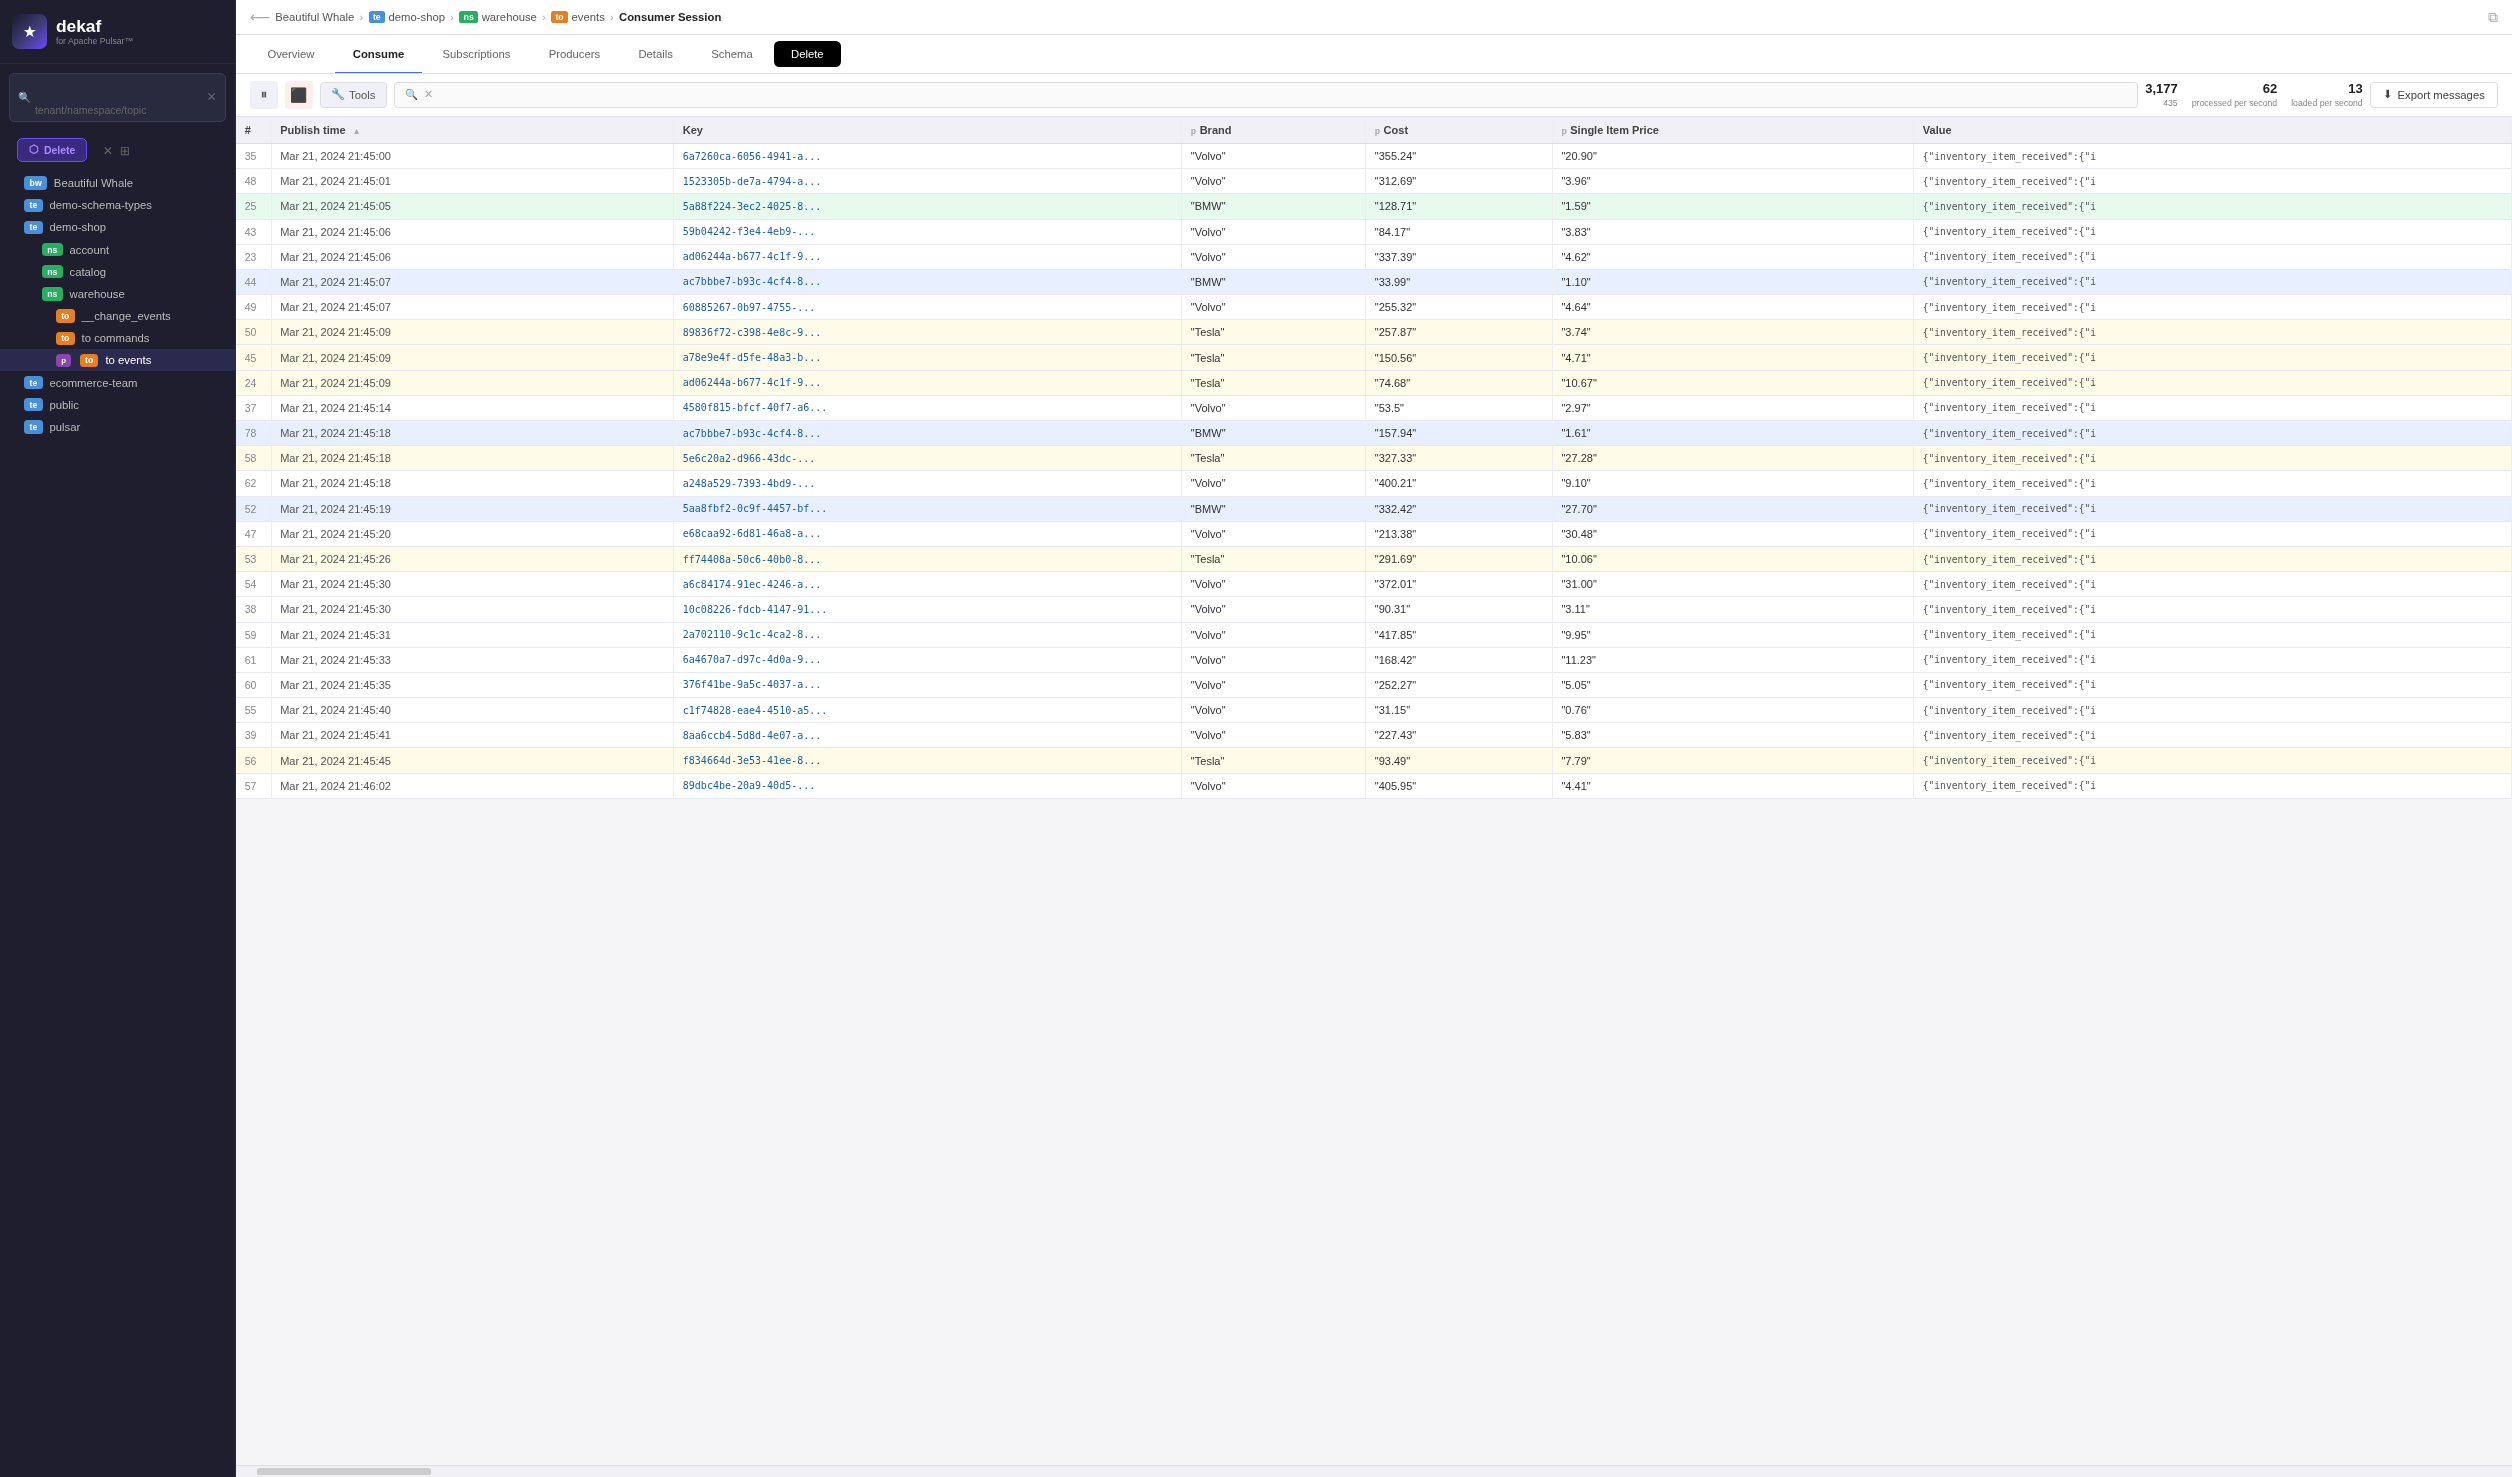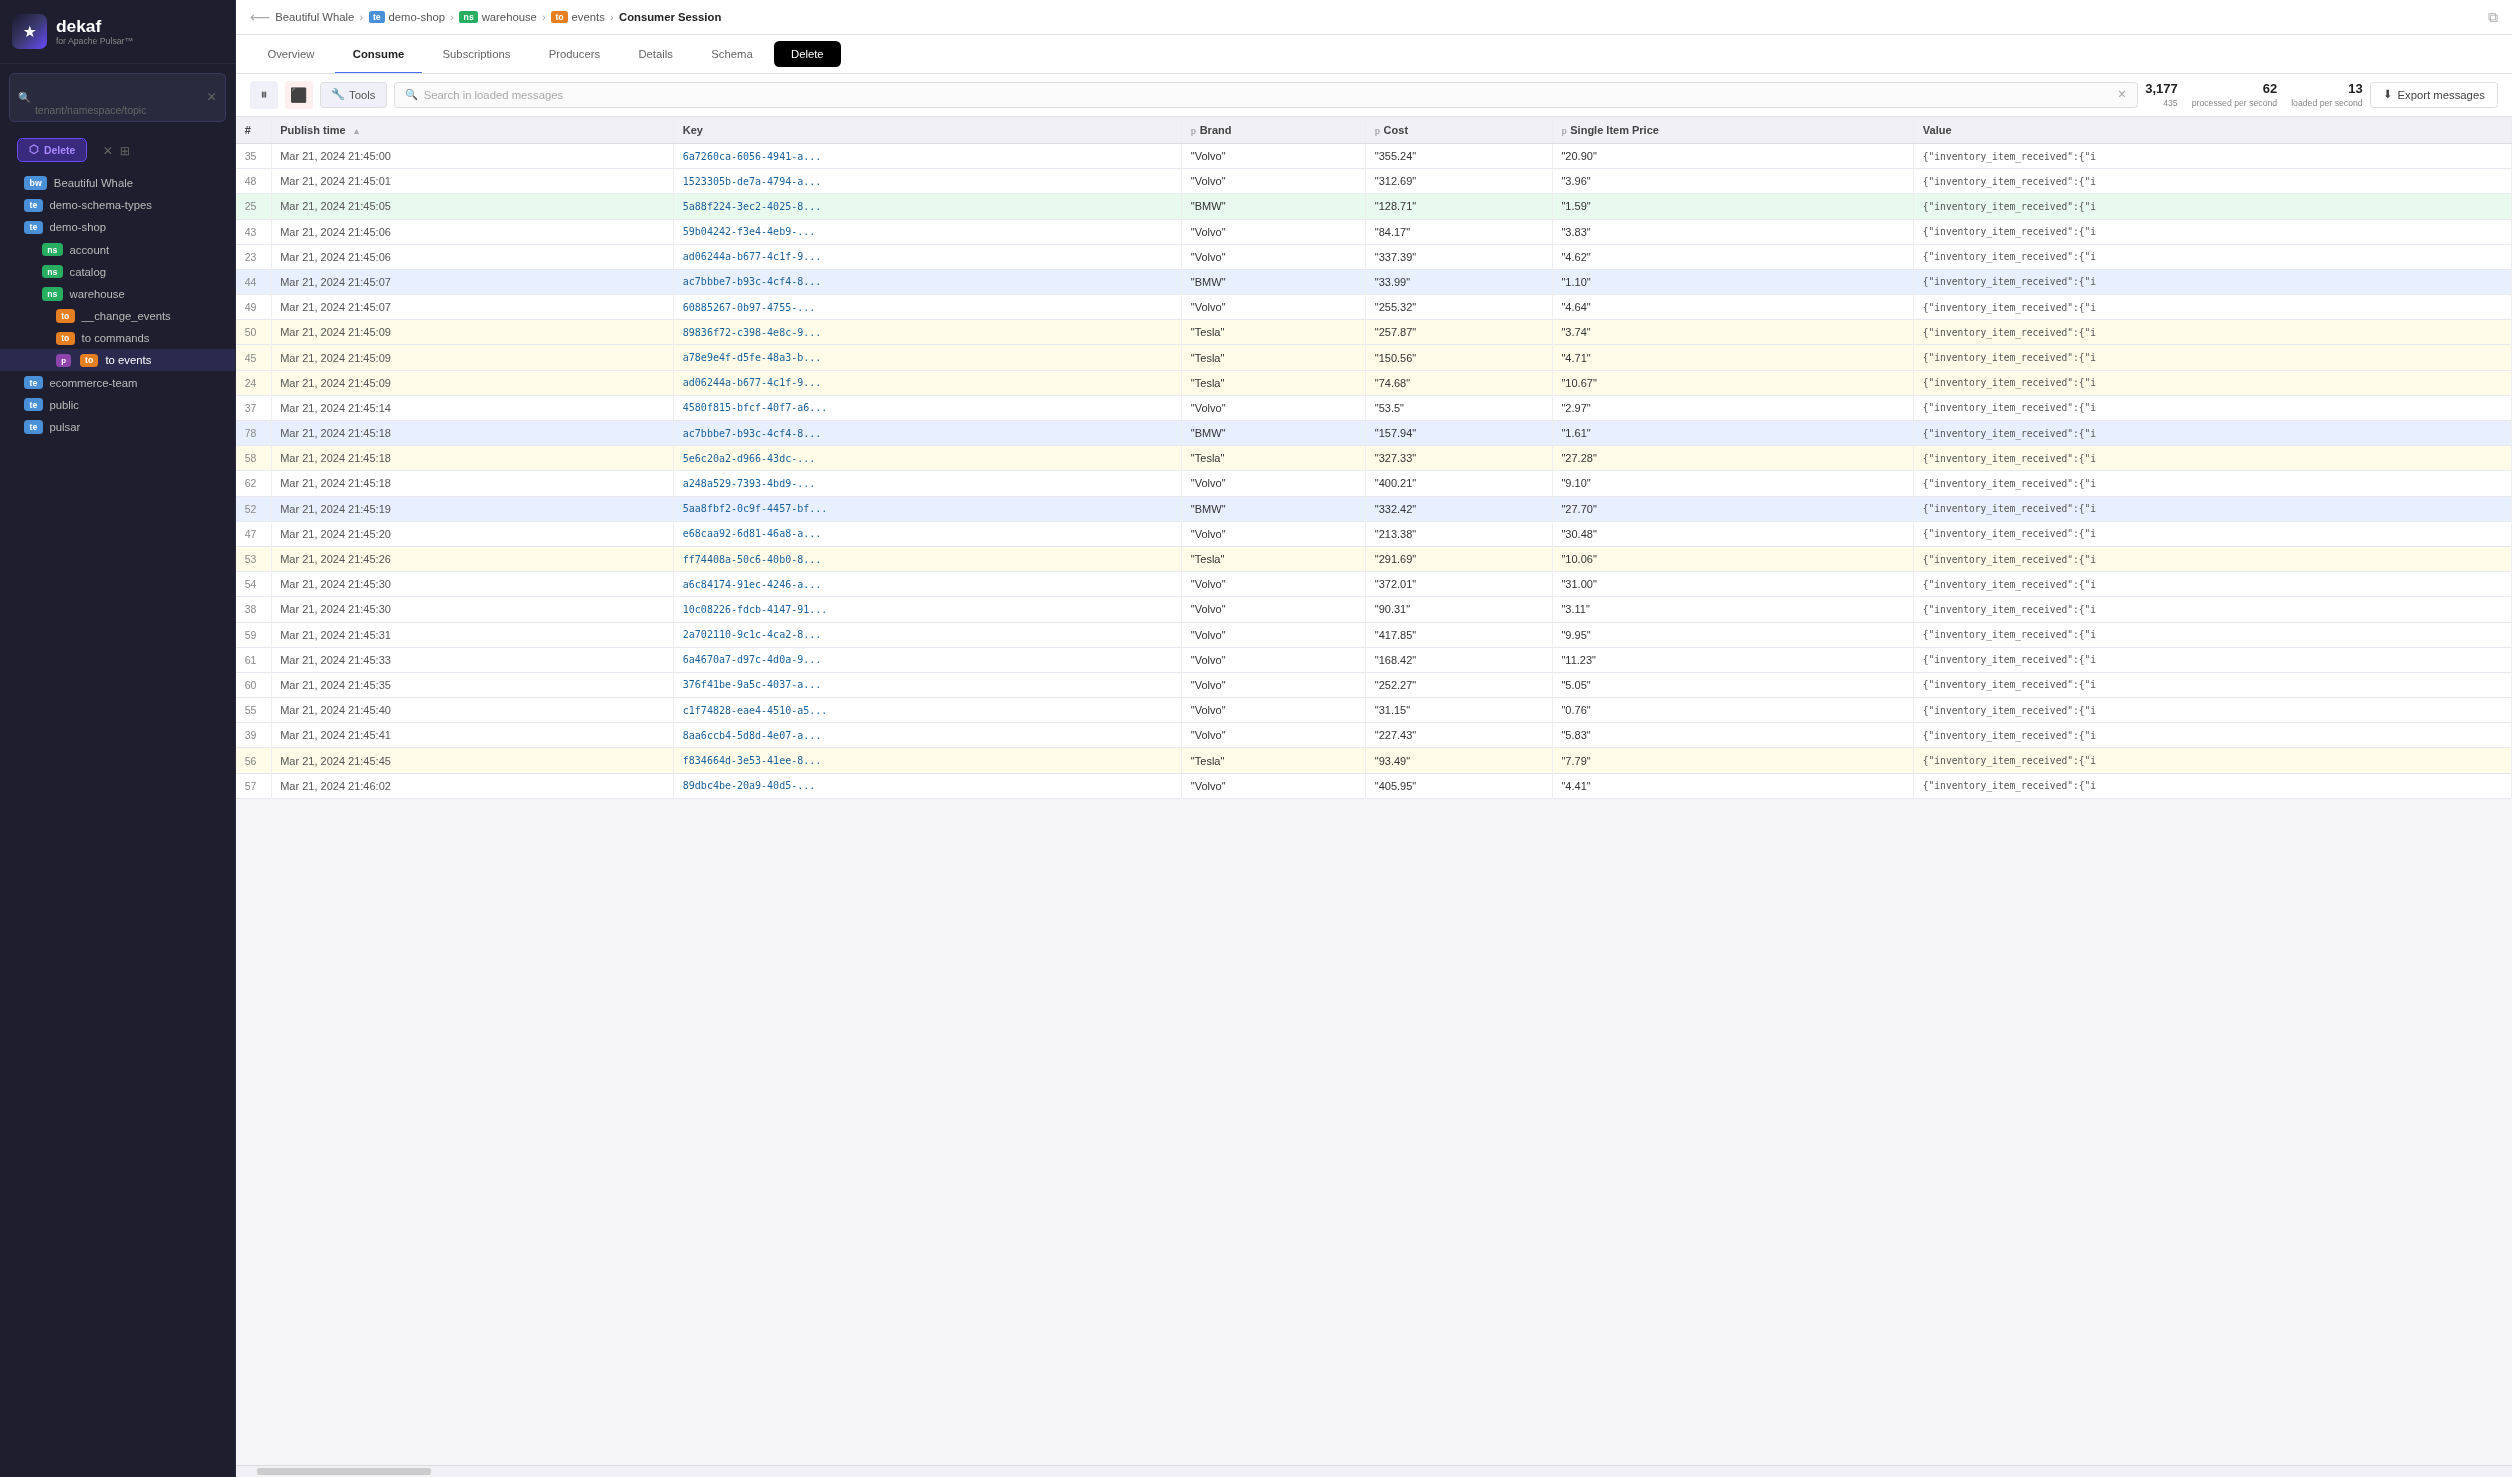--- a/index.html
+++ b/index.html
@@ -213,21 +213,20 @@
 
   <div id="toolbar">
     <button class="tool-icon-btn tool-icon-pause" title="Pause">⏸</button>
     <button class="tool-icon-btn tool-icon-stop" title="Stop" style="background:#ffeeee;">⬛</button>
     <button class="tools-btn">
       <span>🔧</span>
       <span>Tools</span>
     </button>
     <div id="search-messages">
       <span style="font-size:10.5px;color:#aaa;">🔍</span>
-      <input type="text" placeholder="Search in loaded messages" style="">
       <span style="color:#aaa;cursor:pointer;font-size:11.3px;">✕</span>
     </div>
     <div class="stats-area">
       <div class="stat-group">
         <span class="stat-num">3,177</span>
         <span class="stat-label">435</span>
       </div>
       <div class="stat-group">
         <span class="stat-num">62</span>
         <span class="stat-label">processed per second</span>

